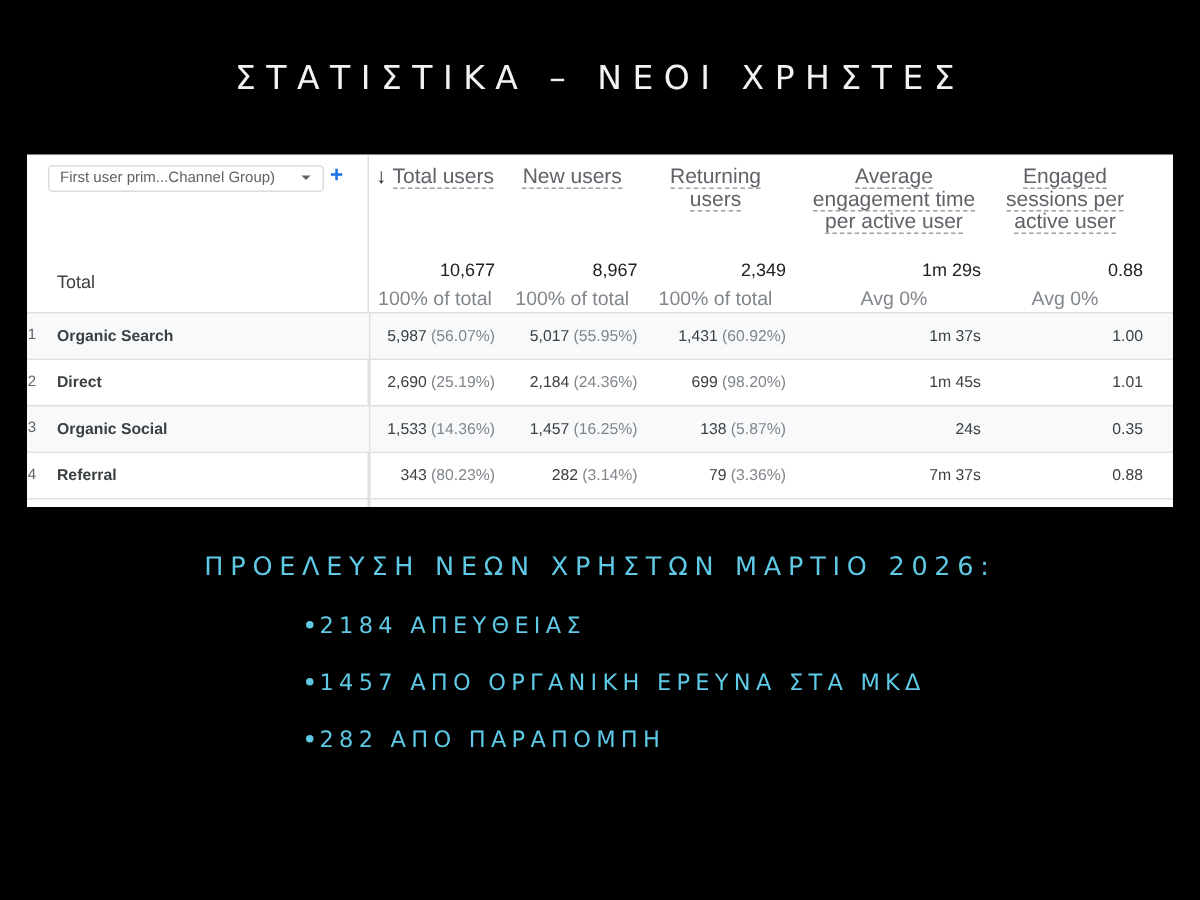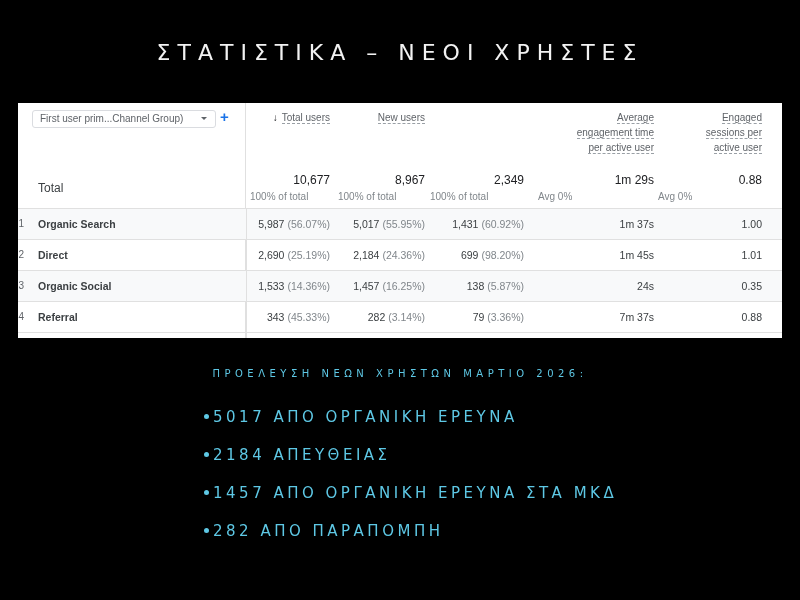--- a/index.html
+++ b/index.html
@@ -22,44 +22,44 @@
     .dim-col { position: absolute; left: 0; top: 0; width: 228px; height: 100%; border-right: 1px solid #e0e0e0; }
     .dropdown {
       position: absolute; left: 14px; top: 7px; width: 184px; height: 18px;
       border: 1px solid #dadce0; border-radius: 3px;
       font-size: 10px; color: #5f6368; padding: 2px 0 0 7px; white-space: nowrap;
     }
     .dropdown .caret { position: absolute; right: 8px; top: 6px; width: 0; height: 0;
       border-left: 3px solid transparent; border-right: 3px solid transparent; border-top: 3px solid #5f6368; }
     .plus { position: absolute; left: 202px; top: 5px; color: #1a73e8; font-size: 15px; font-weight: bold; }
 
-    .hdr { position: absolute; top: 7px; font-size: 10px; color: #5f6368; text-align: right; line-height: 15px; }
+    .hdr { position: absolute; top: 7px; font-size: 14px; color: #5f6368; text-align: center; line-height: 15px; }
     .hdr span.u { border-bottom: 1px dashed #9aa0a6; }
     .arrow { color: #202124; font-weight: bold; margin-right: 4px; }
 
     .total-label { position: absolute; left: 20px; top: 78px; font-size: 12px; color: #3c4043; }
     .tot { position: absolute; top: 70px; text-align: right; font-size: 12px; color: #202124; }
-    .sub { position: absolute; top: 88px; text-align: left; font-size: 10px; color: #80868b; }
+    .sub { position: absolute; top: 88px; text-align: center; font-size: 13px; color: #80868b; }
 
     .row { position: absolute; left: 0; width: 764px; height: 31px; border-top: 1px solid #e0e0e0; }
     .row.shade { background: #f8f9fa; }
     .row .name { position: absolute; left: 20px; top: 9px; font-size: 10.5px; font-weight: bold; color: #3c4043; }
     .cell { position: absolute; top: 9px; text-align: right; font-size: 10.5px; color: #3c4043; white-space: nowrap; }
     .cell .pct { color: #80868b; text-align: center; }
     .vline { position: absolute; left: 228px; top: 0; width: 1px; height: 100%; background: #e0e0e0; }
 
     .c1 { left: 232px; width: 80px; }
     .c2 { left: 320px; width: 87px; }
     .c3 { left: 412px; width: 94px; }
     .c4 { left: 520px; width: 116px; }
     .c5 { left: 640px; width: 104px; }
 
     .subtitle {
       position: absolute; top: 368px; left: 0; width: 800px; text-align: center;
-      color: #5ec8e5; font-size: 10px; letter-spacing: 4.5px;
+      color: #5ec8e5; font-size: 17px; letter-spacing: 4.5px;
       font-family: "DejaVu Sans", sans-serif;
     }
     .bullets { position: absolute; left: 200px; top: 408px; }
     .bullet {
       color: #5ec8e5; font-family: "DejaVu Sans", sans-serif;
       font-size: 15px; letter-spacing: 3.5px; height: 38px; white-space: nowrap;
     }
     .bullet .dot { display: inline-block; width: 5px; height: 5px; background: #5ec8e5; border-radius: 50%; margin: 0 4px 3px 4px; }
   </style>
 </head>
@@ -74,20 +74,24 @@
     <span>First user prim...Channel Group)</span>
     <span class="caret"></span>
   </div>
   <div class="plus">+</div>
 
   <div class="hdr c1">
     <span class="arrow">↓</span><span class="u">Total users</span>
   </div>
   <div class="hdr c2">
     <span class="u">New users</span>
+  </div>
+  <div class="hdr c3">
+    <span class="u">Returning</span><br>
+    <span class="u">users</span>
   </div>
   <div class="hdr c5">
     <span class="u">Engaged</span><br>
     <span class="u">sessions per</span><br>
     <span class="u">active user</span>
   </div>
   <div class="hdr c4">
     <span class="u">Average</span><br>
     <span class="u">engagement time</span><br>
     <span class="u">per active user</span>
@@ -135,32 +139,31 @@
     <span class="cell c2"><span>1,457</span> <span class="pct">(16.25%)</span></span>
     <span class="cell c3"><span>138</span> <span class="pct">(5.87%)</span></span>
     <span class="cell c4">24s</span>
     <span class="cell c5">0.35</span>
   </div>
 
   <div class="row" style="top:198px">
     <span class="rownum" style="top:9px">4</span>
     <span class="name">Referral</span>
     <span class="vline"></span>
-    <span class="cell c1"><span>343</span> <span class="pct">(45.33%)</span></span>
+    <span class="cell c1"><span>343</span> <span class="pct">(80.23%)</span></span>
     <span class="cell c2"><span>282</span> <span class="pct">(3.14%)</span></span>
     <span class="cell c3"><span>79</span> <span class="pct">(3.36%)</span></span>
     <span class="cell c4">7m 37s</span>
     <span class="cell c5">0.88</span>
   </div>
 
   <div class="row" style="top:229px; height:6px">
     <span class="vline"></span>
   </div>
 </div>
 
 <div class="subtitle">ΠΡΟΕΛΕΥΣΗ ΝΕΩΝ ΧΡΗΣΤΩΝ ΜΑΡΤΙΟ 2026:</div>
 
 <div class="bullets">
-  <div class="bullet"><span class="dot"></span><span>5017 ΑΠΟ ΟΡΓΑΝΙΚΗ ΕΡΕΥΝΑ</span></div>
   <div class="bullet"><span class="dot"></span><span>2184 ΑΠΕΥΘΕΙΑΣ</span></div>
   <div class="bullet"><span class="dot"></span><span>1457 ΑΠΟ ΟΡΓΑΝΙΚΗ ΕΡΕΥΝΑ ΣΤΑ ΜΚΔ</span></div>
   <div class="bullet"><span class="dot"></span><span>282 ΑΠΟ ΠΑΡΑΠΟΜΠΗ</span></div>
 </div>
 
 </body></html>

